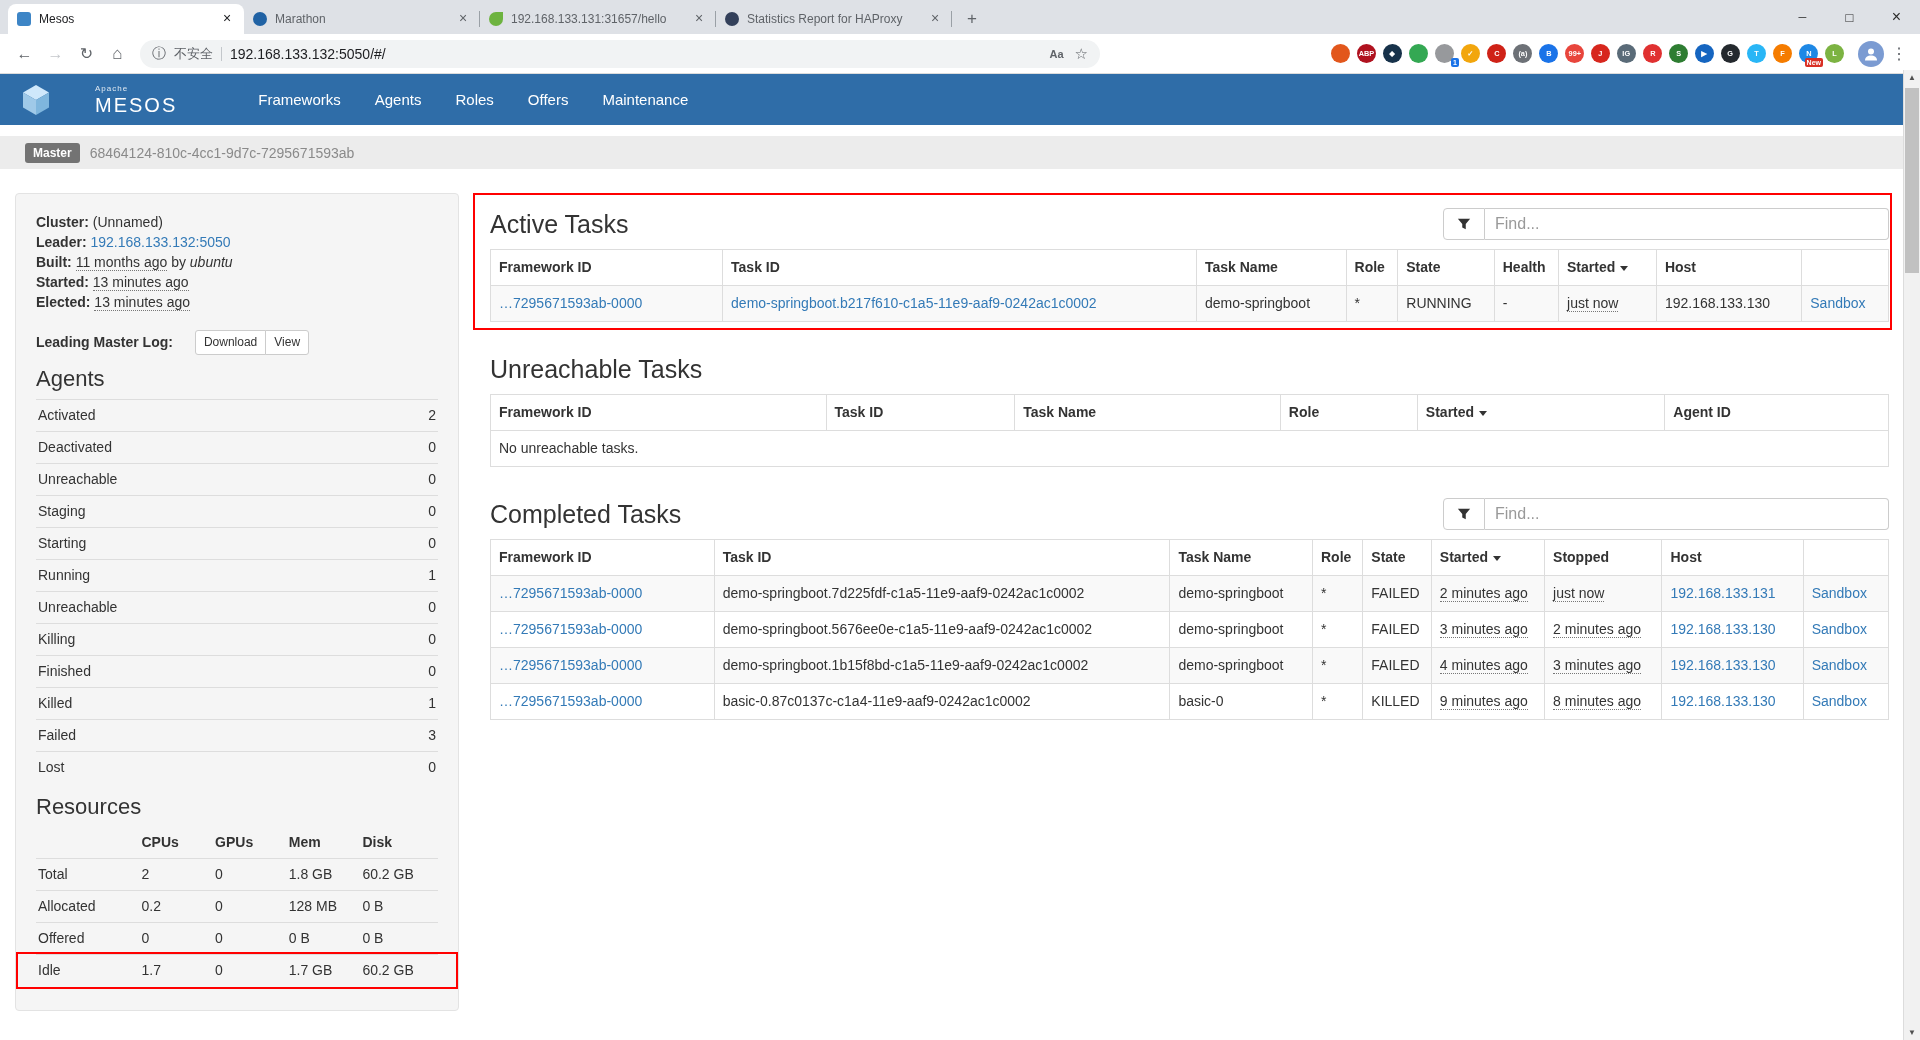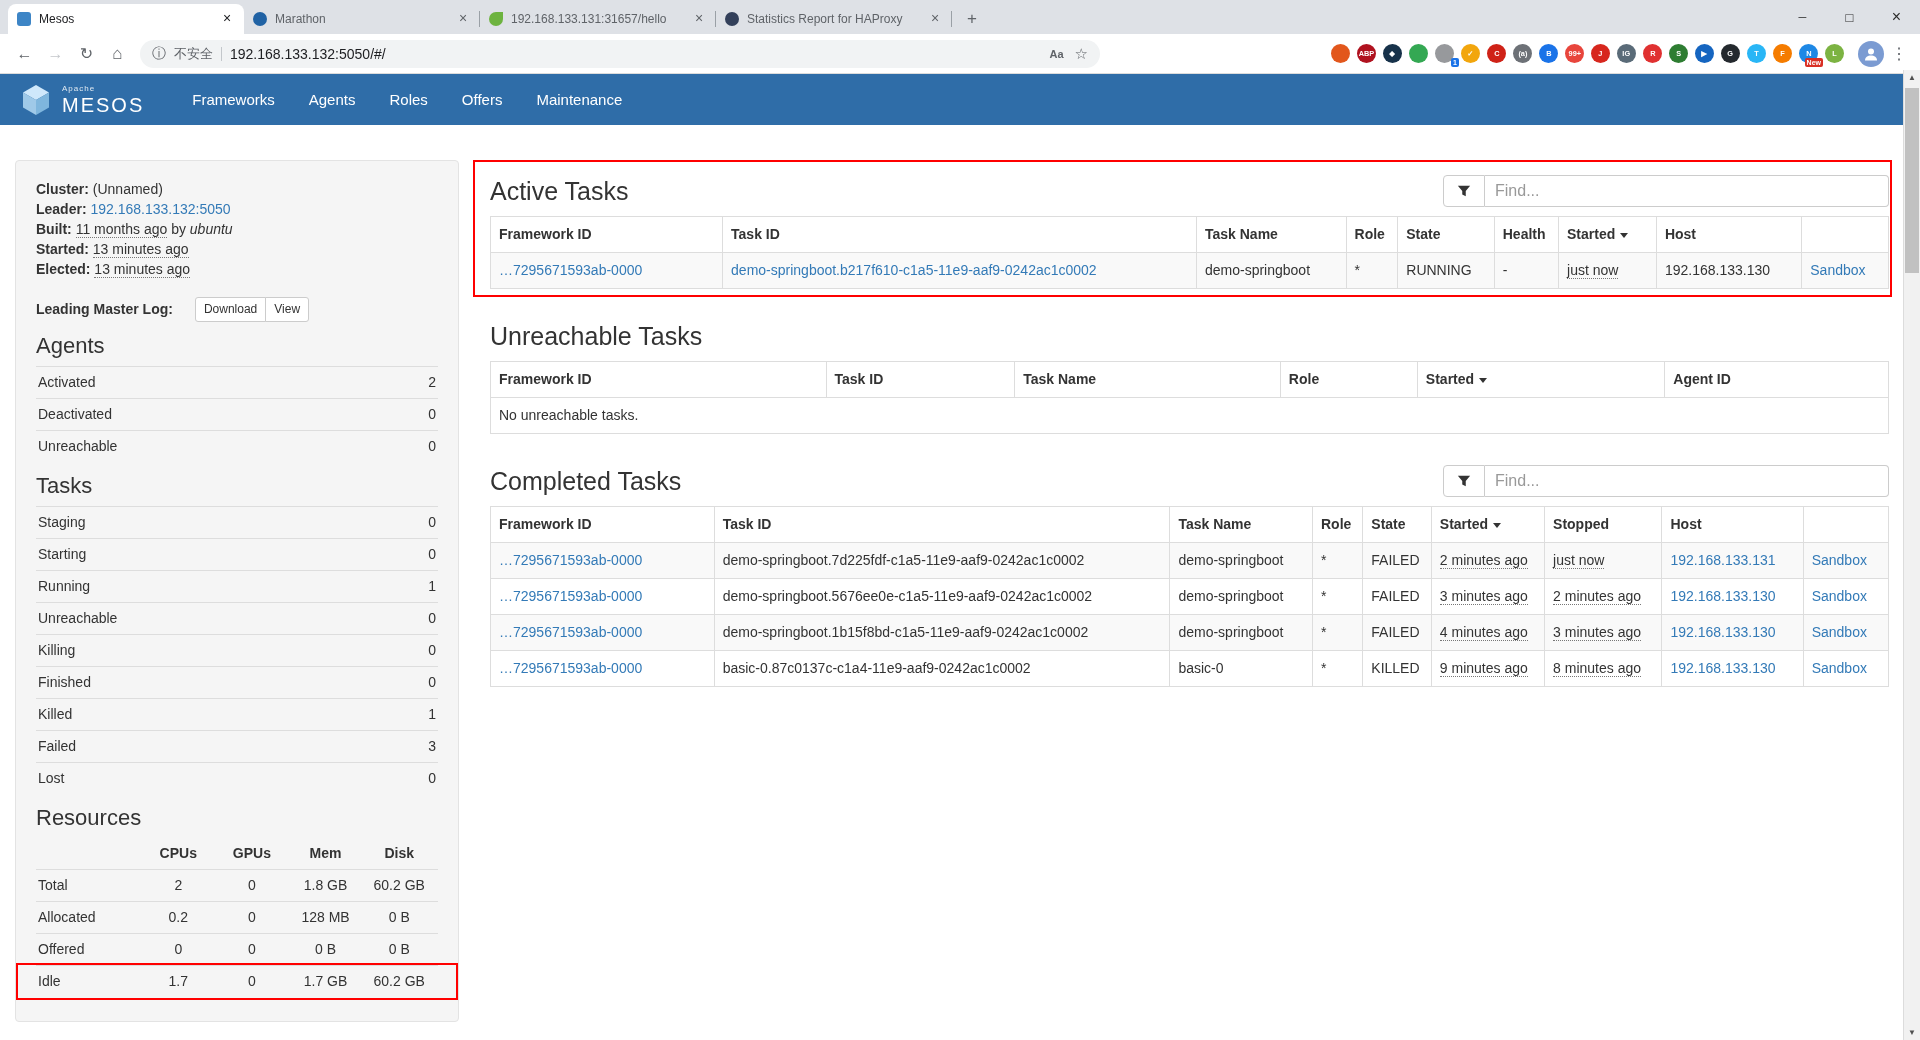--- a/index.html
+++ b/index.html
@@ -42,21 +42,21 @@
   .extrow{display:flex;align-items:center;gap:7px;padding:0 6px;flex:0 0 auto;}
   .ext{width:19px;height:19px;border-radius:50%;position:relative;display:flex;align-items:center;justify-content:center;color:#fff;font-size:8px;font-weight:bold;flex:0 0 auto;cursor:pointer;}
   .ext i{font-style:normal;transform:scale(.92);letter-spacing:0;}
   .ext em{position:absolute;bottom:-4px;right:-5px;background:#d93025;color:#fff;font-size:7px;font-style:normal;padding:1px 2px;border-radius:2px;font-weight:bold;line-height:1;}
   .avatar{width:26px;height:26px;border-radius:50%;background:#7b9bd2;margin-left:6px;display:flex;align-items:center;justify-content:center;overflow:hidden;cursor:pointer;flex:0 0 auto;}
   .menu{width:22px;text-align:center;font-size:16px;color:#5f6368;margin-left:2px;cursor:pointer;}
   .menu::before{content:'⋮';}
 
   
   .page{margin-right:17px;}
-  .mesos-nav{height:51px;background:var(--navbar);display:flex;align-items:center;padding-left:18px;margin-bottom:11px;}
+  .mesos-nav{height:51px;background:var(--navbar);display:flex;align-items:center;padding-left:18px;margin-bottom:11px;gap:33px;}
   .logo{display:flex;}
   .brand{display:flex;flex-direction:column;color:#fff;margin-left:8px;line-height:1;cursor:pointer;}
   .brand i{font-style:normal;font-size:8px;letter-spacing:1px;margin-bottom:2px;opacity:.85;}
   .brand b{font-size:20px;letter-spacing:2px;font-weight:500;}
   .navitems{display:flex;gap:34px;margin-left:48px;}
   .navitem{color:#fff;font-size:15px;cursor:pointer;white-space:nowrap;}
   .master-strip{height:33px;background:#ececec;display:flex;align-items:center;gap:10px;padding-left:25px;}
   .mbadge{background:#737373;color:#fff;font-size:12px;font-weight:bold;padding:3px 8px;border-radius:3px;}
   .mid{color:#8a8a8a;font-size:14px;}
 
@@ -72,21 +72,21 @@
   .btngroup{display:inline-flex;}
   .btngroup button{font-size:12px;padding:3px 8px;background:#fff;border:1px solid #ccc;color:#333;cursor:pointer;font-family:inherit;line-height:1.4;}
   .btngroup button:first-child{border-radius:3px 0 0 3px;}
   .btngroup button:last-child{border-radius:0 3px 3px 0;margin-left:-1px;}
   .side-h{font-size:22px;font-weight:400;color:#333;margin:10px 0 6px;line-height:28px;}
   .stat-row{display:flex;justify-content:space-between;padding:6px 2px;border-top:1px solid #ddd;line-height:19px;}
   .res-head,.res-row{display:flex;padding:6px 2px;line-height:19px;}
   .res-head{font-weight:bold;}
   .res-row{border-top:1px solid #ddd;}
   .rc0{flex:0 0 26%;}
-  .rc{flex:1;text-align:center;}
+  .rc{flex:1;text-align:left;}
   .res-row:last-child{position:relative;}
   .res-row:last-child::after{content:'';position:absolute;left:-20px;right:-20px;top:-3px;bottom:-3px;border:2px solid var(--annot);pointer-events:none;}
 
   
   main{flex:1;min-width:0;padding-top:14px;}
   .task-section{margin-bottom:30px;position:relative;}
   .sec-head{display:flex;align-items:flex-start;}
   .sec-title{font-size:25px;font-weight:400;color:#333;line-height:34px;flex:1;}
   .findgroup{display:flex;width:446px;margin-top:1px;}
   .fbtn{width:42px;height:32px;background:#fff;border:1px solid #ccc;border-radius:4px 0 0 4px;display:flex;align-items:center;justify-content:center;cursor:pointer;}
@@ -267,20 +267,24 @@
     <div class="navitems">
 
     <span class="navitem">Frameworks</span>
         <span class="navitem">Agents</span>
         <span class="navitem">Roles</span>
         <span class="navitem">Offers</span>
         <span class="navitem">Maintenance</span>
       </div>
   </nav>
 
+  <div class="master-strip">
+    <span class="mbadge">Master</span>
+    <span class="mid">68464124-810c-4cc1-9d7c-7295671593ab</span>
+  </div>
 
   <div class="content">
 
     <aside class="well">
       <div class="info-line"><b>Cluster:</b> <span>(Unnamed)</span></div>
       <div class="info-line"><b>Leader:</b> <a>192.168.133.132:5050</a></div>
       <div class="info-line"><b>Built:</b> <span class="time">11 months ago</span> <span>by</span> <span class="byuser">ubuntu</span></div>
       <div class="info-line"><b>Started:</b> <span class="time">13 minutes ago</span></div>
       <div class="info-line"><b>Elected:</b> <span class="time">13 minutes ago</span></div>
 
@@ -302,21 +306,20 @@
           <div class="stat-row">
             <span>Deactivated</span>
             <span>0</span>
           </div>
           <div class="stat-row">
             <span>Unreachable</span>
             <span>0</span>
           </div>
         </div>
 
-      <div class="side-h">Tasks</div>
       <div>
 
       <div class="stat-row">
             <span>Staging</span>
             <span>0</span>
           </div>
           <div class="stat-row">
             <span>Starting</span>
             <span>0</span>
           </div>

